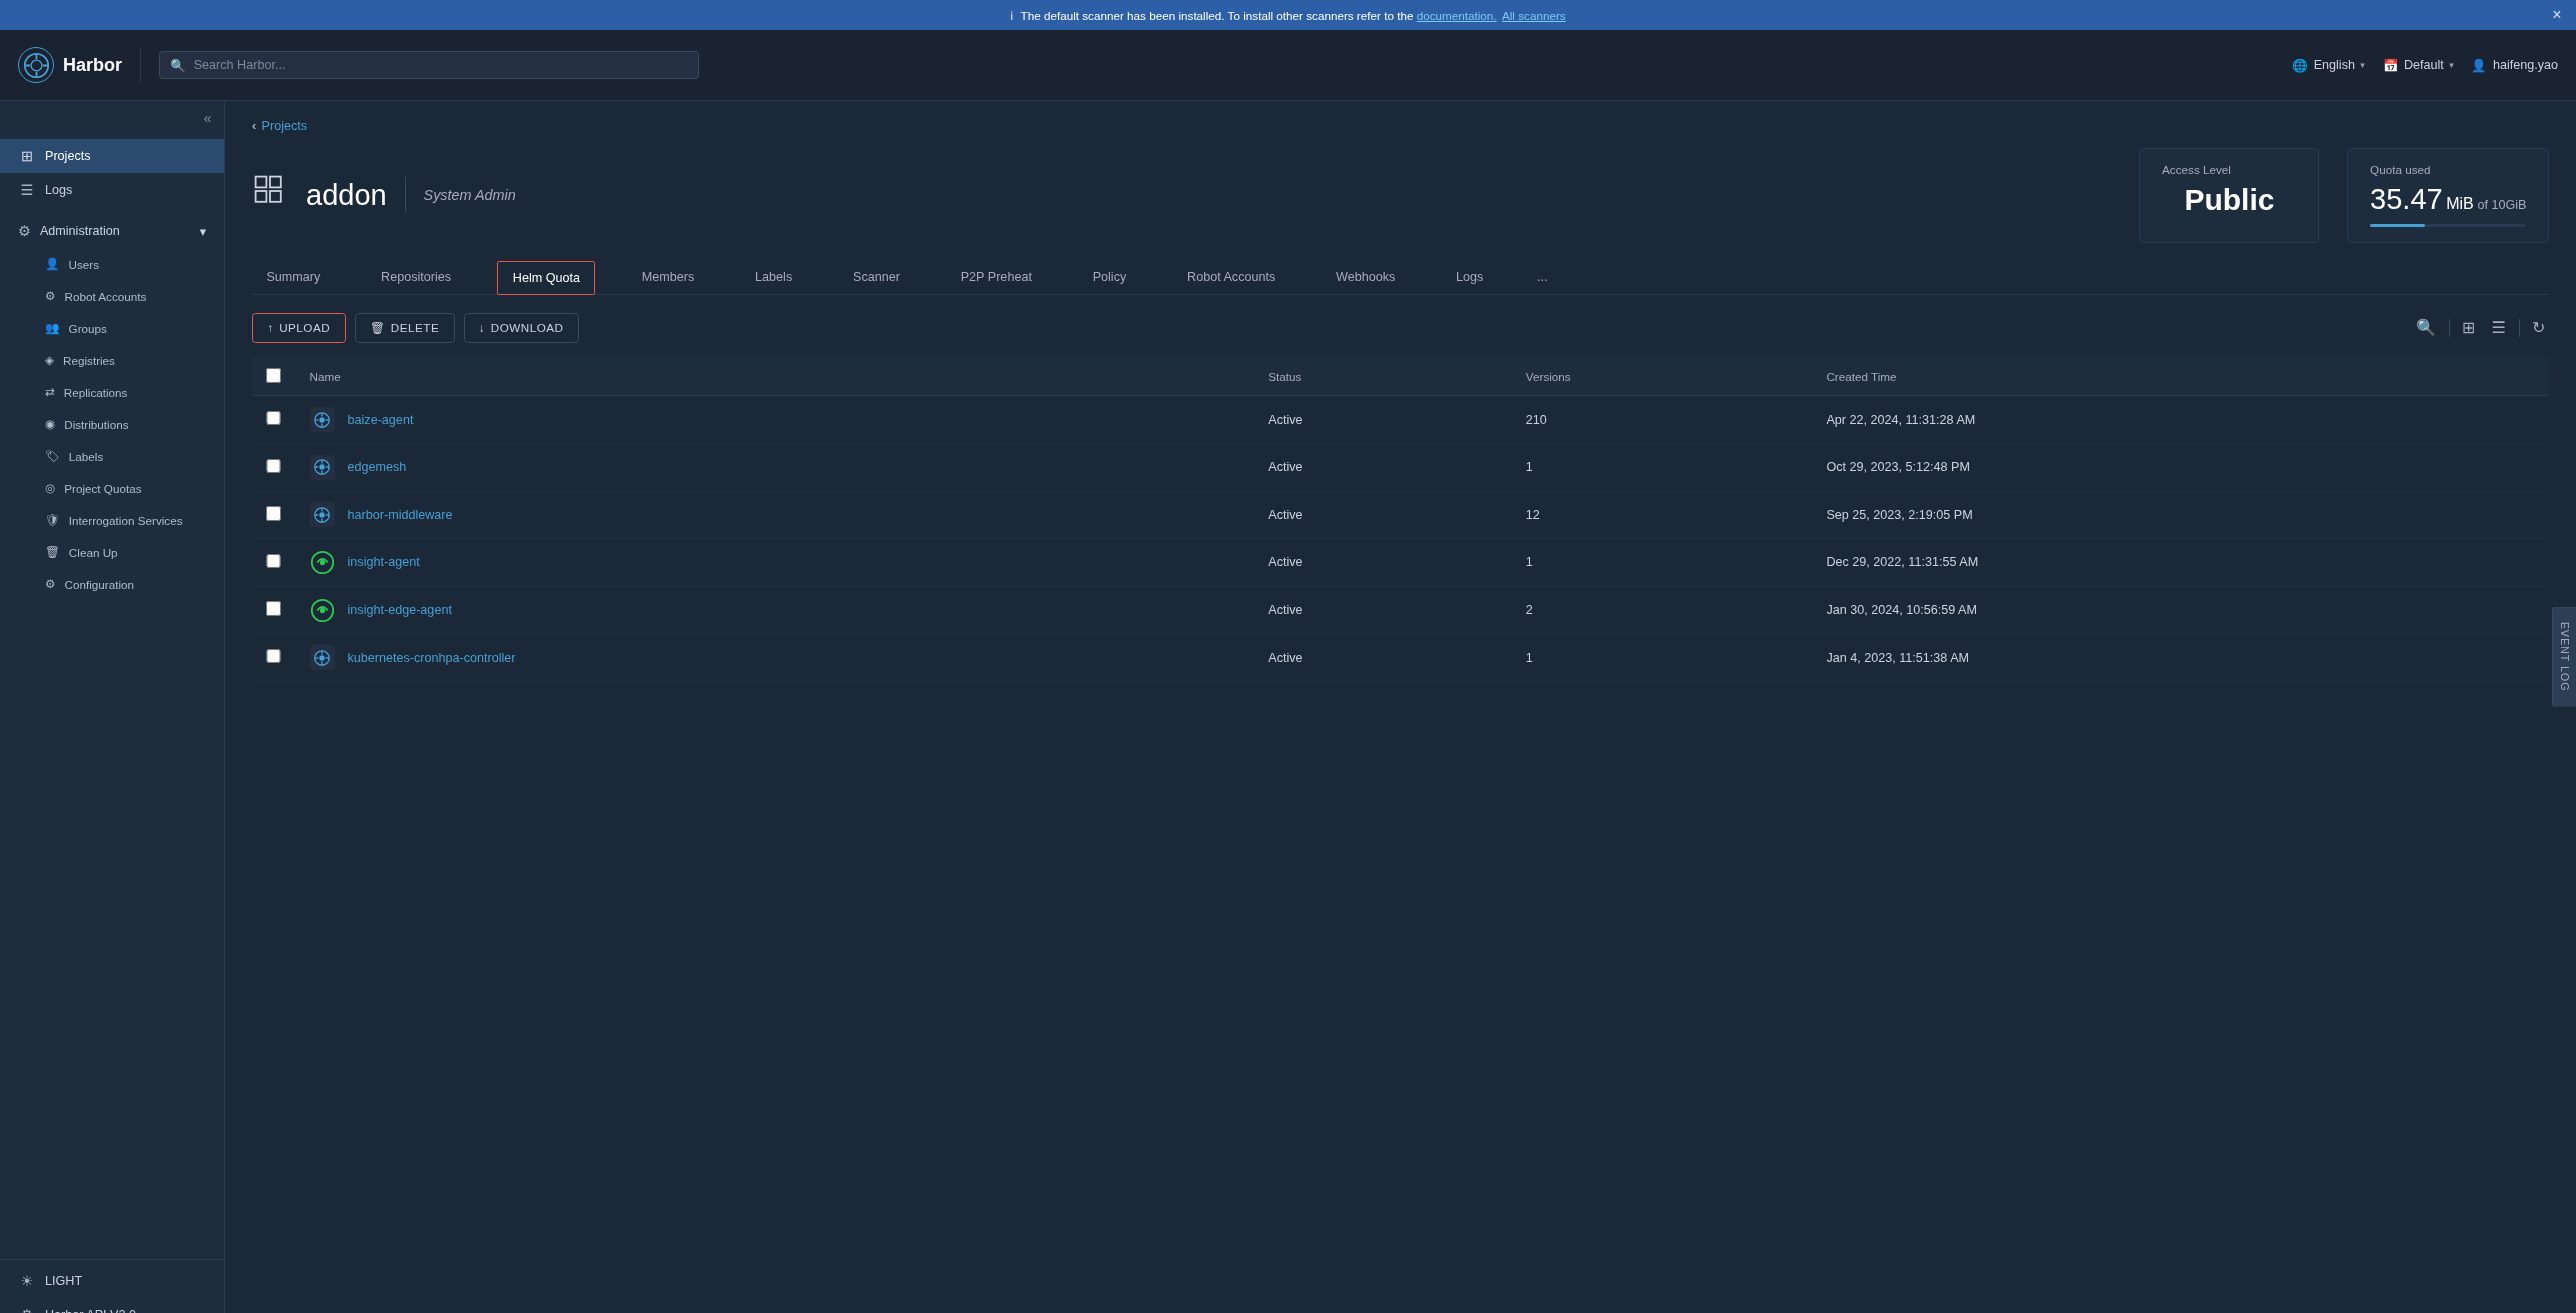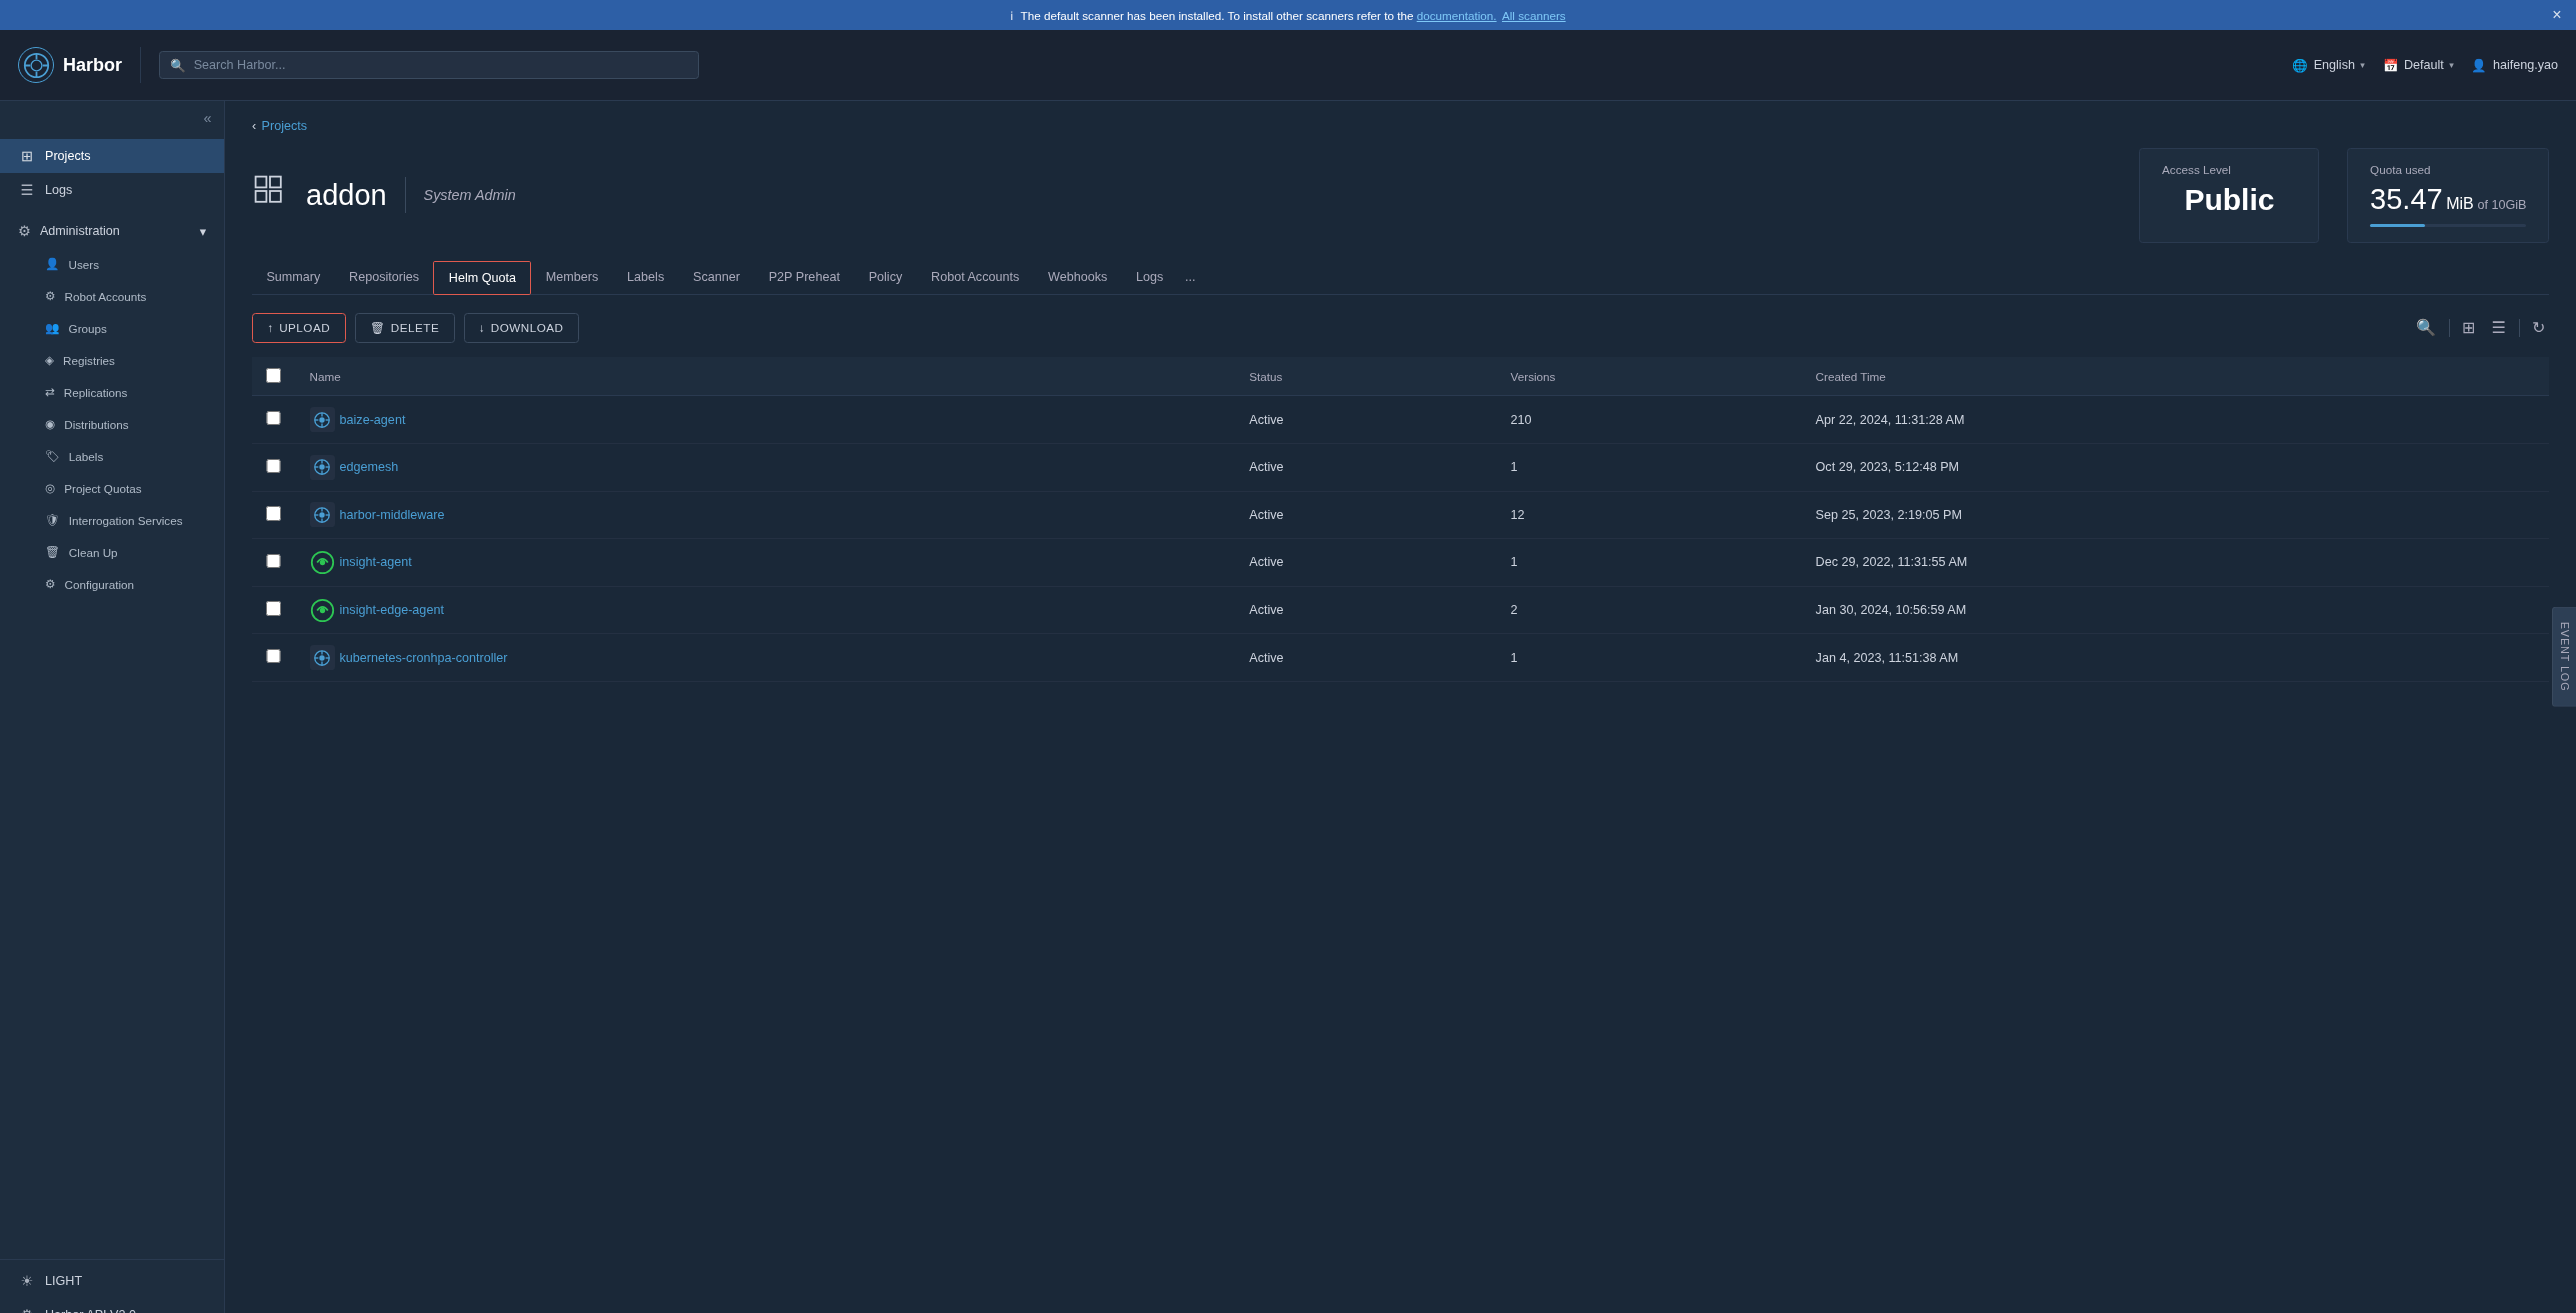--- a/index.html
+++ b/index.html
@@ -183,20 +183,21 @@
     .info-card-value { font-size: 30px; font-weight: 700; color: #fff; text-align: center; }
     .quota-card { min-width: 198px; }
     .quota-bar { height: 3.6px; background: #2a3a50; border-radius: 1.8px; margin-top: 7.2px; }
     .quota-fill { height: 100%; background: #4a9fd4; border-radius: 1.8px; width: 35%; }
 
     
     .tabs {
       display: flex; align-items: center;
       border-bottom: 0.9px solid #2a3a50;
       margin-bottom: 18px;
+      gap: 32px;
     }
     .tab {
       padding: 9px 14.4px;
       cursor: pointer;
       color: #aab;
       font-size: 12.6px;
       border-bottom: 1.8px solid transparent;
       margin-bottom: -0.9px;
       white-space: nowrap;
     }
@@ -256,21 +257,21 @@
       font-size: 11.7px;
       font-weight: 500;
       border-bottom: 0.9px solid #2a3a50;
     }
     .table tbody tr {
       border-bottom: 0.9px solid #243042;
     }
     .table td { padding: 10.8px 14.4px; font-size: 12.6px; }
     .table td.name-cell { color: #4a9fd4; cursor: pointer; }
     .table td.status-cell { color: #cdd3de; }
-    .helm-icon-cell { display: flex; align-items: center; gap: 5px; }
+    .helm-icon-cell { display: flex; align-items: center; gap: 13px; }
     .helm-icon {
       width: 25px; height: 25px;
       background: #243042;
       border-radius: 3.6px;
       display: flex; align-items: center; justify-content: center;
       font-size: 9px;
       color: #4a9fd4;
       flex-shrink: 0;
     }
     .insight-icon {

